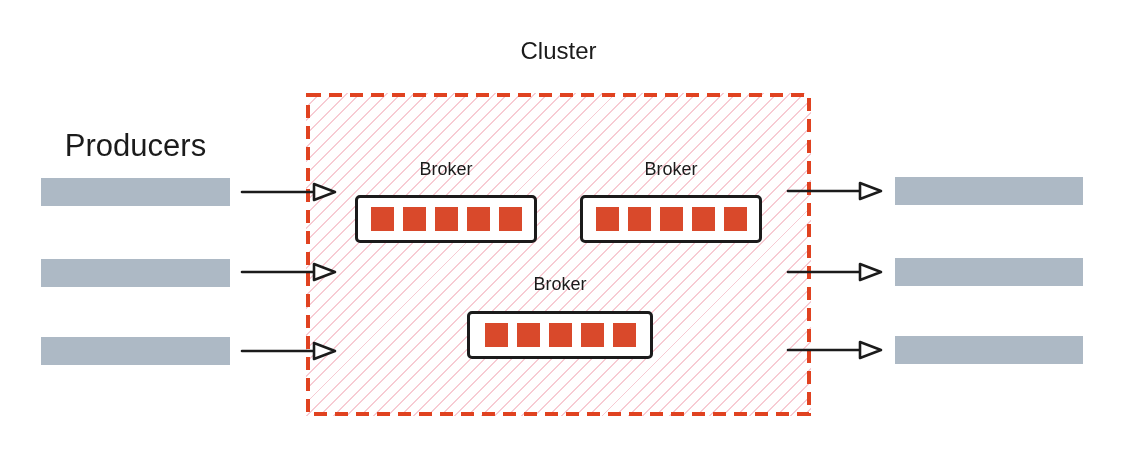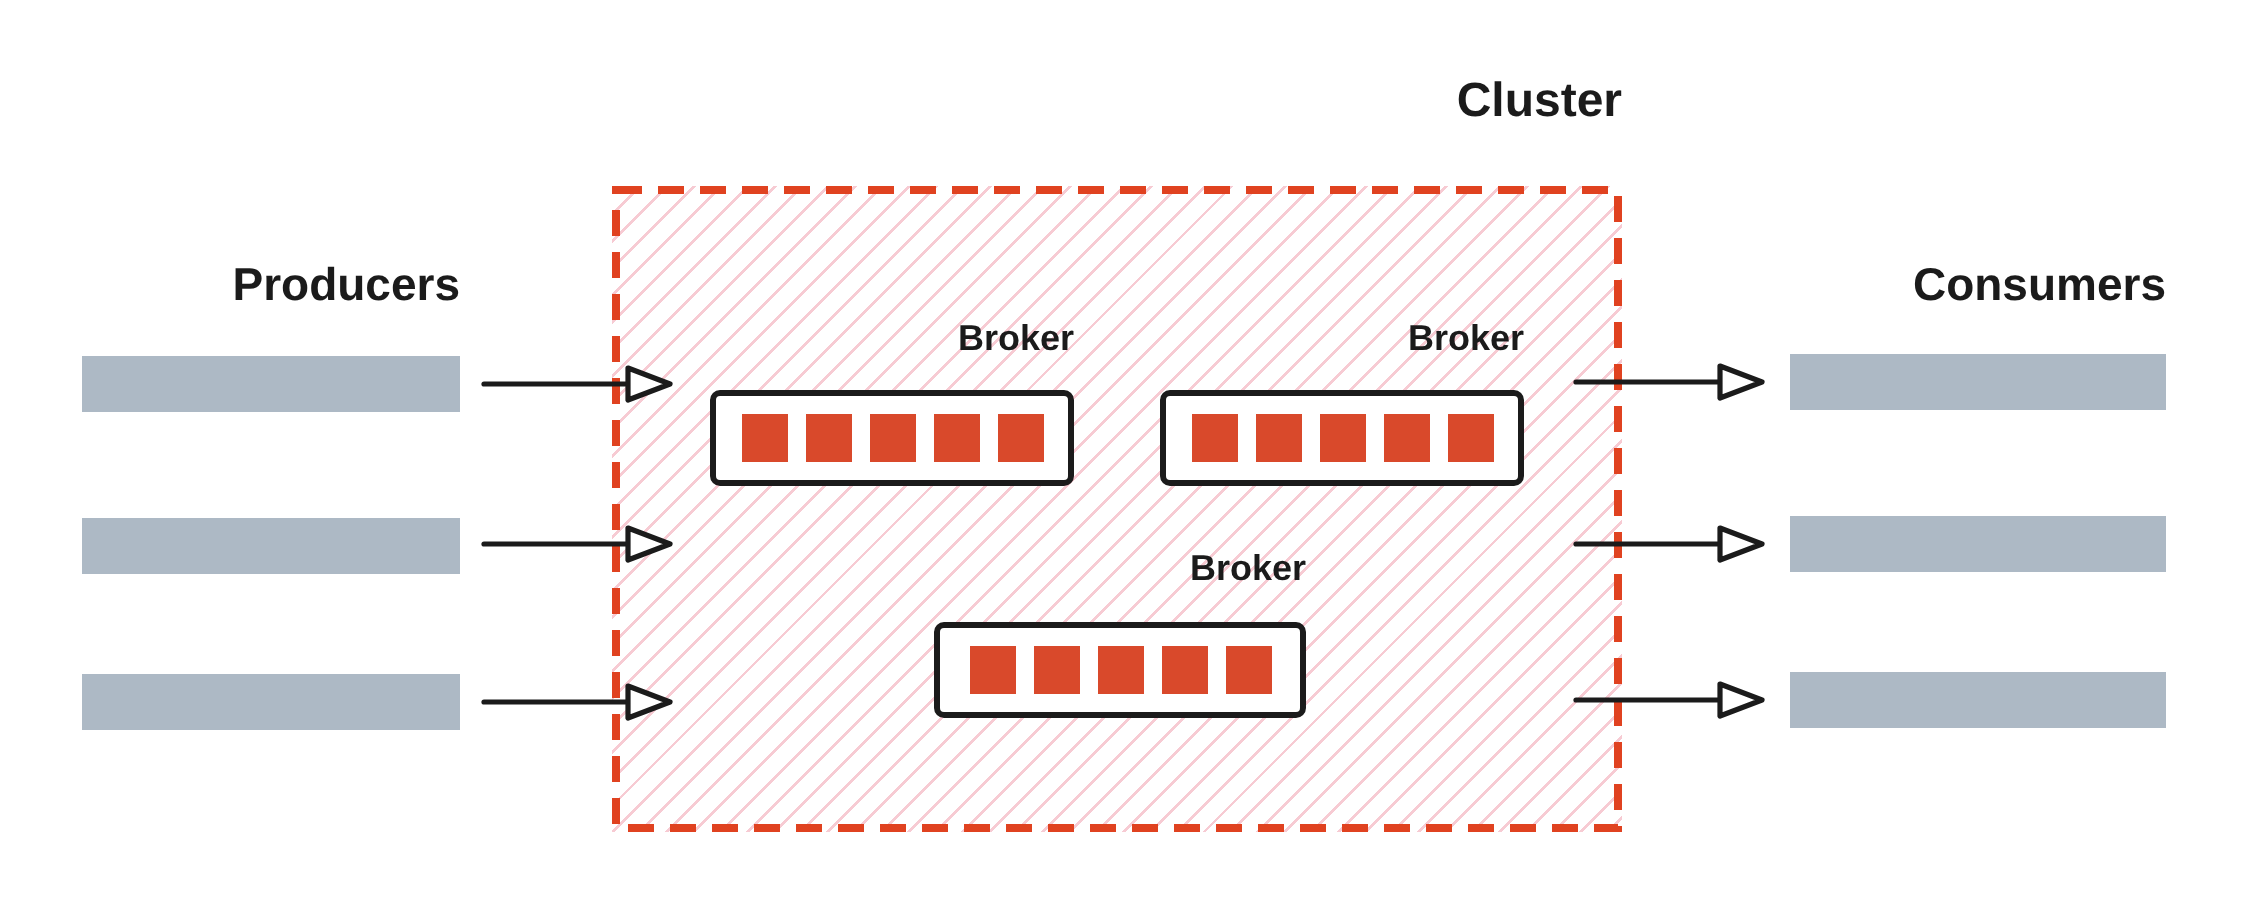--- a/index.html
+++ b/index.html
@@ -17,27 +17,27 @@
   }
   .canvas {
     position: relative;
     width: 1124px;
     height: 458px;
     background: #ffffff;
     overflow: hidden;
   }
   .label {
     position: absolute;
-    font-weight: 700;
-    text-align: right;
+    font-weight: 400;
+    text-align: center;
     line-height: 1.05;
     color: var(--ink);
     white-space: nowrap;
   }
-  .side-label { font-size: 23px; }
+  .side-label { font-size: 31px; }
   .cluster-title {
     left: 306px; top: 38px; width: 505px;
     font-size: 24px;
   }
   .cluster-box {
     position: absolute;
     left: 306px; top: 93px;
     width: 505px; height: 323px;
     background: repeating-linear-gradient(
       135deg,
@@ -133,21 +133,20 @@
     <div class="partition"></div>
     <div class="partition"></div>
     <div class="partition"></div>
   </div>
 
   <div class="label side-label" style="left:41px; top:130px; width:189px;">Producers</div>
   <div class="stream-bar" style="left:41px; top:178px; width:189px;"></div>
   <div class="stream-bar" style="left:41px; top:259px; width:189px;"></div>
   <div class="stream-bar" style="left:41px; top:337px; width:189px;"></div>
 
-  <div class="label side-label" style="left:895px; top:130px; width:188px;">Consumers</div>
   <div class="stream-bar" style="left:895px; top:177px; width:188px;"></div>
   <div class="stream-bar" style="left:895px; top:258px; width:188px;"></div>
   <div class="stream-bar" style="left:895px; top:336px; width:188px;"></div>
 
   <div class="arrow" style="left:240px; top:179px;">
     <svg viewBox="0 0 98 26">
         <line x1="2" y1="13" x2="74" y2="13"></line>
         <polygon points="74,5 95,13 74,21"></polygon>
       </svg>
   </div>

